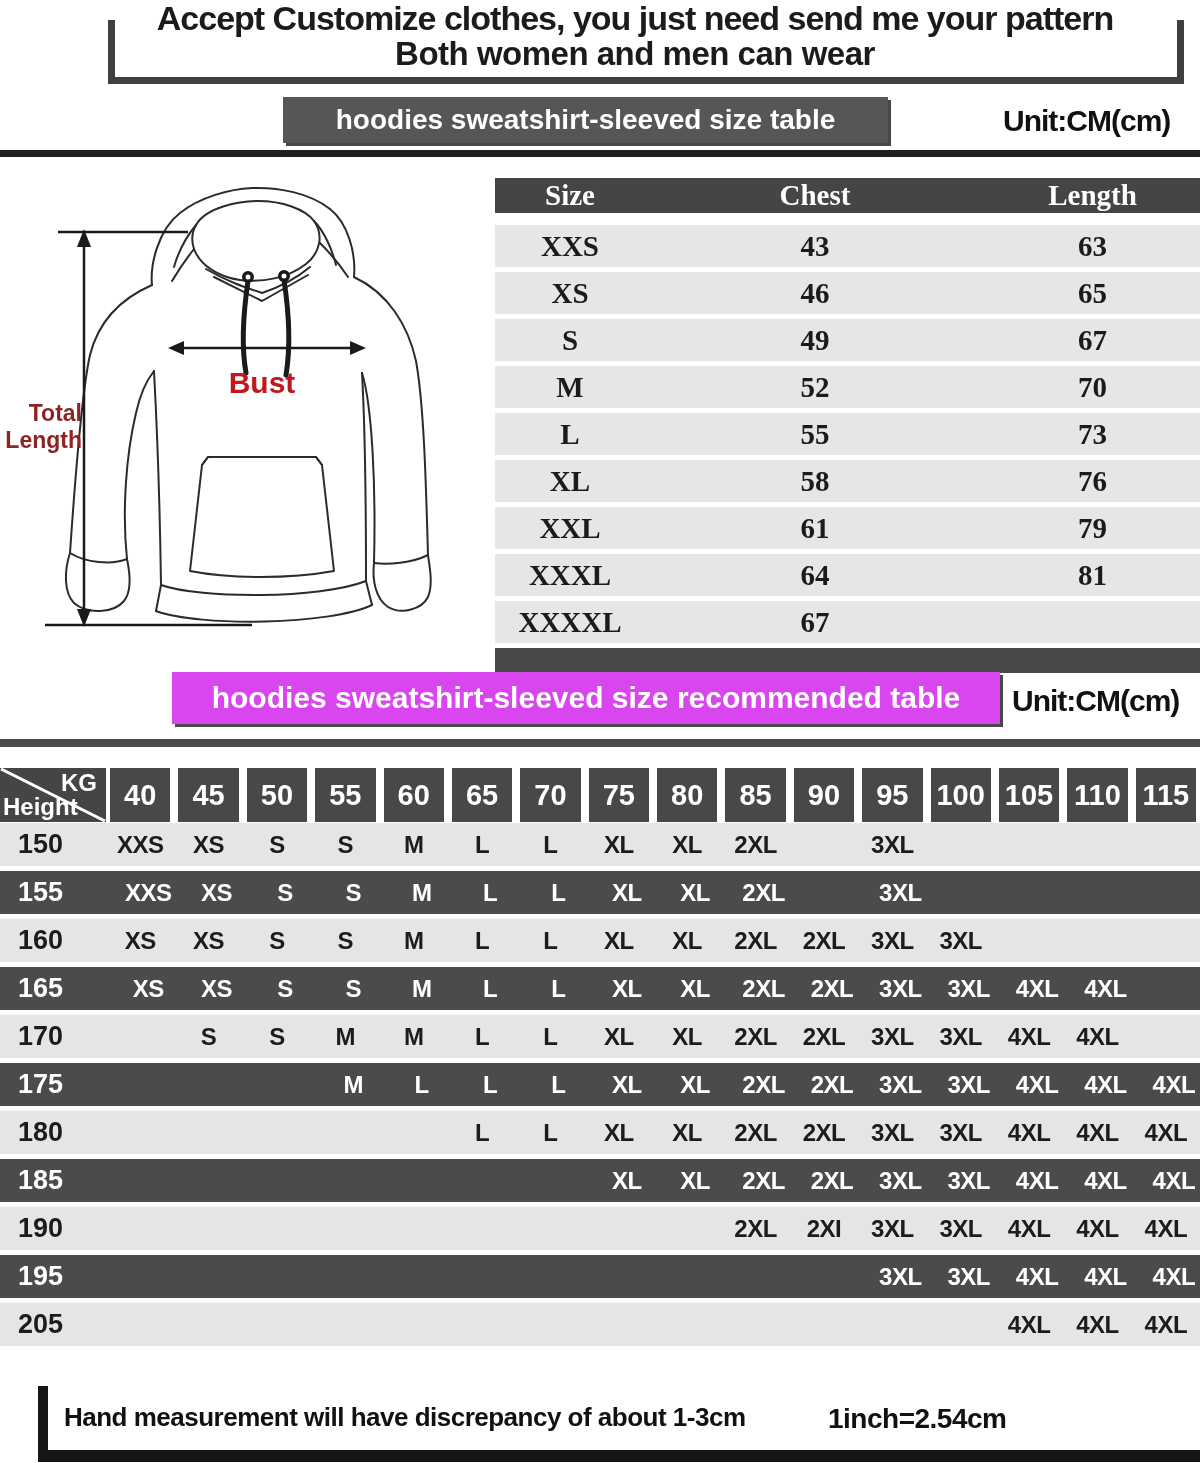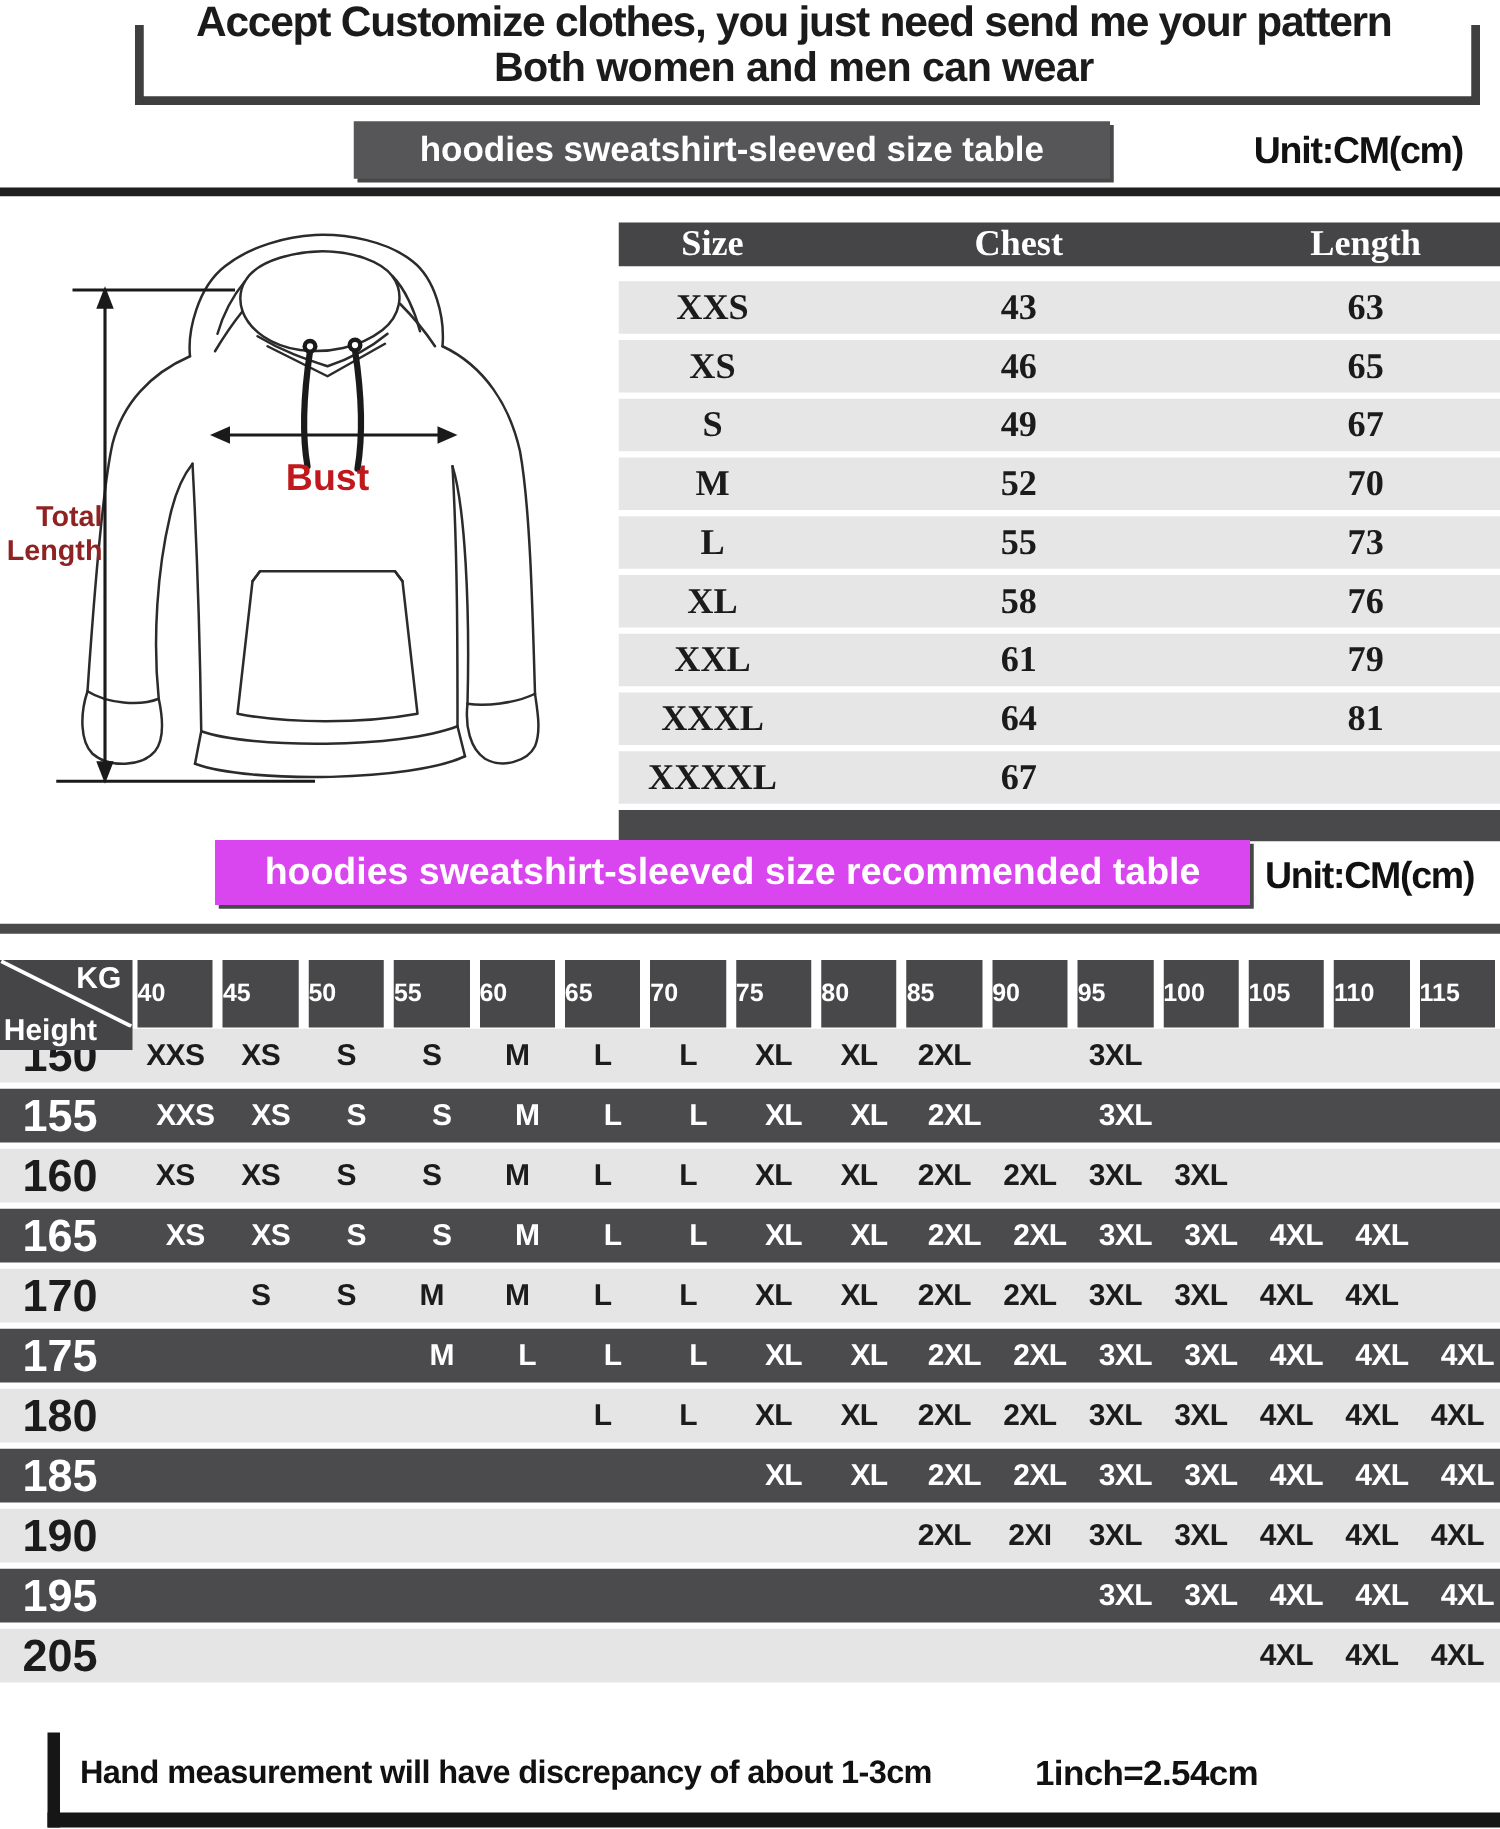--- a/index.html
+++ b/index.html
@@ -40,29 +40,29 @@
   .size-head{background:#454547;color:#fff;height:35px;line-height:35px;
              font-size:29px;text-align:center;margin-bottom:12px;}
   .size-row{background:#e6e6e6;height:42px;line-height:42px;font-size:29px;
             text-align:center;margin-bottom:5px;color:#1b1b1b;}
   .size-foot{height:25px;background:#49494b;margin-top:5px;}
 
   
   .matrix{position:absolute;left:0;top:768px;width:1200px;}
   .m-grid{display:grid;grid-template-columns:106px repeat(16,1fr);}
   .m-header{height:54px;margin-bottom:1px;}
-  .m-corner{position:relative;background:#454547;height:72px;}
+  .m-corner{position:relative;background:#454547;height:54px;}
   .m-corner .kg{position:absolute;right:9px;top:1px;color:#fff;font-size:24px;}
   .m-corner .hgt{position:absolute;left:3px;bottom:1px;color:#fff;font-size:24px;}
-  .m-wbox{background:#48484a;color:#fff;height:54px;line-height:54px;
-          font-size:20px;margin:0 4px;}
+  .m-wbox{background:#48484a;color:#fff;text-align:center;height:54px;line-height:54px;
+          font-size:29px;margin:0 4px;}
   .m-row{height:43px;margin-bottom:5px;line-height:43px;}
   .m-row.light{background:#e5e5e5;color:#1c1c1c;}
   .m-row.dark{background:#4b4b4d;color:#ffffff;gap:16px;}
-  .m-hlabel{padding-left:18px;font-size:36px;}
+  .m-hlabel{padding-left:18px;font-size:27px;}
   .m-cell{text-align:center;font-size:24px;letter-spacing:-0.5px;}
 
   
   .foot-left-bar{position:absolute;left:38px;top:1386px;width:10px;height:76px;background:#161616;}
   .foot-bottom-bar{position:absolute;left:38px;top:1450px;width:1162px;height:12px;background:#161616;}
   .foot-note{position:absolute;left:64px;top:1402px;font-size:26px;letter-spacing:-0.5px;color:#111;}
   .foot-conv{position:absolute;left:828px;top:1403px;font-size:28px;letter-spacing:-0.5px;color:#111;}
 </style>
 </head>
 <body>

